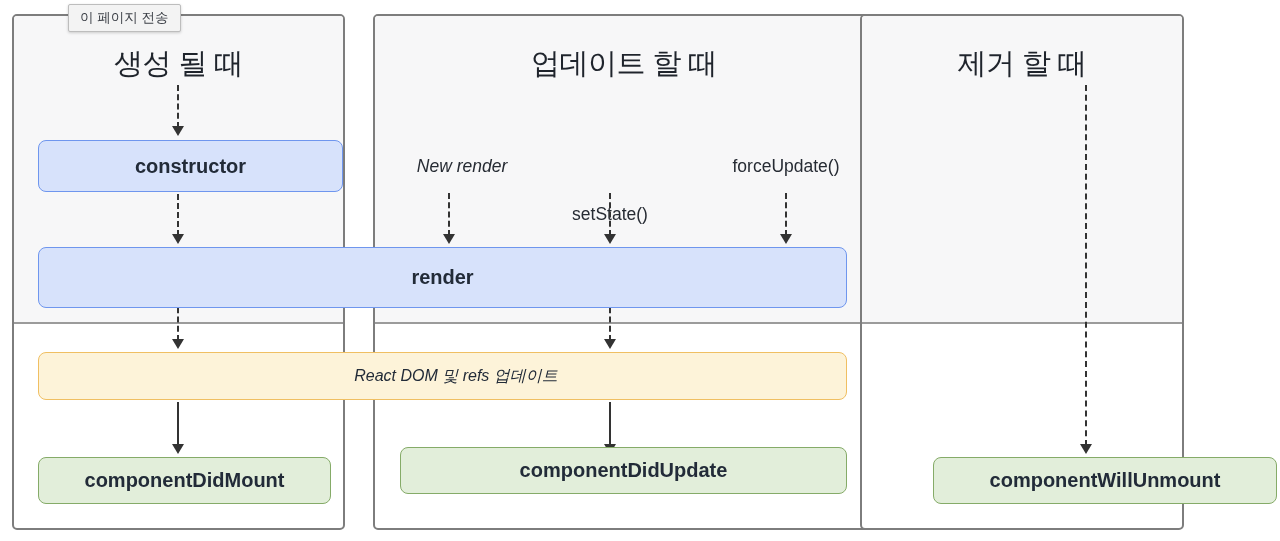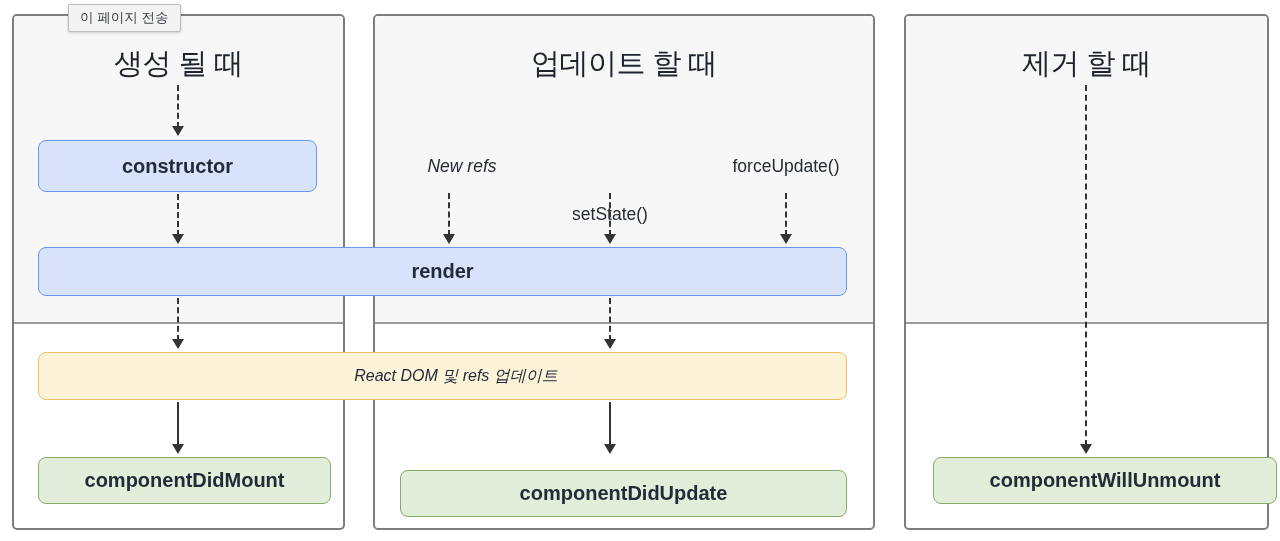--- a/index.html
+++ b/index.html
@@ -12,40 +12,40 @@
     position:absolute;top:14px;height:516px;background:#ffffff;
     border:2px solid var(--panel-border,#7d7d7d);border-radius:5px;box-sizing:border-box;
   }
   .panel .shade{
     position:absolute;left:0;right:0;top:0;height:306px;
     background:var(--panel-shade,#f7f7f8);
     border-bottom:2px solid #9b9b9b;border-radius:3px 3px 0 0;
   }
   #panel-mount{left:12px;width:333px;}
   #panel-update{left:373px;width:502px;}
-  #panel-unmount{left:904px;width:365px;}
+  #panel-unmount{left:860px;width:324px;}
   .panel-title{
     position:absolute;top:28px;left:0;width:100%;text-align:center;
     font-size:29px;font-weight:500;color:#1f242c;letter-spacing:-0.5px;
   }
   
   .node{
     position:absolute;display:flex;align-items:center;justify-content:center;
     border-radius:8px;box-sizing:border-box;z-index:3;
     font-size:20px;font-weight:bold;color:#222b38;
   }
   .node.method{background:var(--method-bg,#d7e2fb);border:1.5px solid var(--method-border,#6f96ee);}
   .node.sideeffect{background:var(--sideeffect-bg,#fdf3d9);border:1.5px solid var(--sideeffect-border,#f0bf62);
     font-weight:normal;font-style:italic;font-size:16px;padding-left:27px;}
   .node.lifecycle{background:var(--lifecycle-bg,#e2eeda);border:1.5px solid var(--lifecycle-border,#85ab68);}
-  #node-constructor{left:38px;top:140px;width:279px;height:52px;}
-  #node-render{left:38px;top:247px;width:809px;height:49px;}
+  #node-constructor{left:38px;top:140px;width:305px;height:52px;}
+  #node-render{left:38px;top:247px;width:809px;height:61px;}
   #node-reactdom{left:38px;top:352px;width:809px;height:48px;}
   #node-didmount{left:38px;top:457px;width:293px;height:47px;}
-  #node-didupdate{left:400px;top:470px;width:447px;height:47px;}
+  #node-didupdate{left:400px;top:447px;width:447px;height:47px;}
   #node-willunmount{left:933px;top:457px;width:344px;height:47px;}
   
   .trigger{
     position:absolute;top:156px;transform:translateX(-50%);
     font-size:17.5px;color:#262b33;white-space:nowrap;z-index:2;
   }
   .trigger.italic{font-style:italic;}
   #trigger-newprops{left:462px;}
   #trigger-setstate{left:610px;margin-top:48px;}
   #trigger-forceupdate{left:786px;}
@@ -91,21 +91,21 @@
   </div>
   <div class="panel" id="panel-update">
     <div class="shade"></div>
     <div class="panel-title">업데이트 할 때</div>
   </div>
   <div class="panel" id="panel-unmount">
     <div class="shade"></div>
     <div class="panel-title">제거 할 때</div>
   </div>
 
-  <span class="trigger italic" id="trigger-newprops">New refs</span>
+  <span class="trigger italic" id="trigger-newprops">New render</span>
   <span class="trigger" id="trigger-setstate">setState()</span>
   <span class="trigger" id="trigger-forceupdate">forceUpdate()</span>
 
   <div class="arrow" id="arrow-m1">
       <div class="line"></div>
       <div class="head"></div>
     </div>
   <div class="arrow" id="arrow-m2">
       <div class="line"></div>
       <div class="head"></div>

